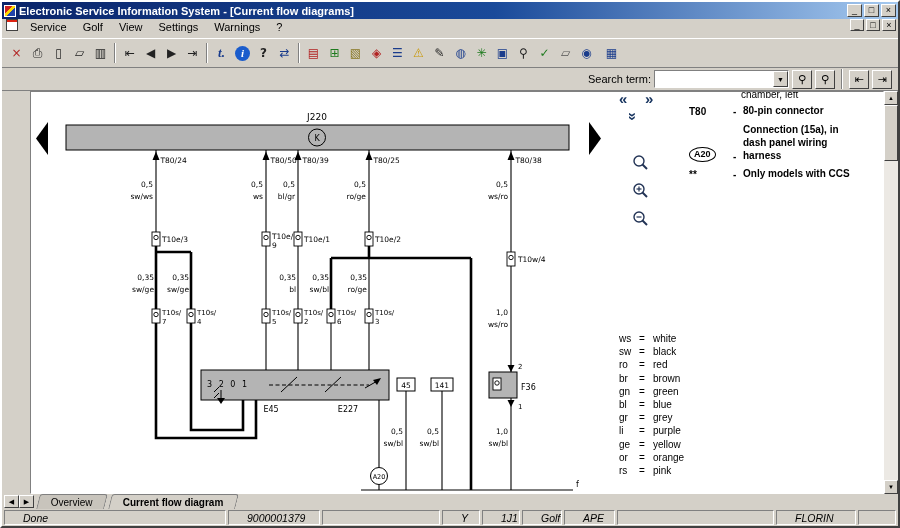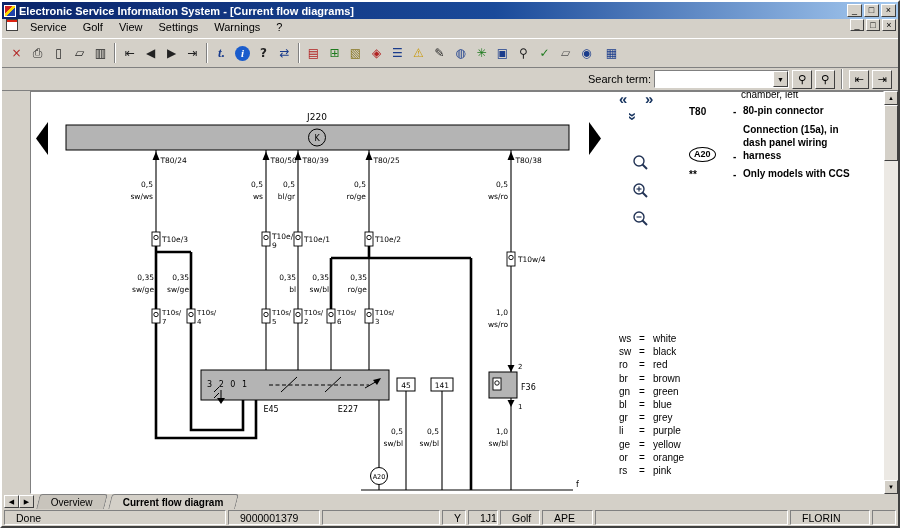--- a/index.html
+++ b/index.html
@@ -141,22 +141,22 @@
   .tab {
     display: flex; align-items: center; padding: 0 12px; margin-left: 4px;
     border: 1px solid #808080; border-bottom: none; border-radius: 3px 3px 0 0;
     background: #c8c4bc; transform: skewX(-14deg);
   }
   .tab > span { transform: skewX(14deg); white-space: nowrap; }
   .tab.active { background: #d4d0c8; font-weight: bold; }
   
   .statusbar { height: 17px; flex: 0 0 17px; display: flex; align-items: center; gap: 2px; font-size: 10.5px; padding: 1px 2px; }
   .st-cell {
-    height: 15px; display: flex; align-items: center; padding: 0 11px;
-    border: 1px solid; border-color: #808080 #ffffff #ffffff #808080; white-space: nowrap; overflow: hidden;
+    height: 15px; display: flex; align-items: center; padding: 0 18px;
+    border: 1px solid; border-color: #808080 #ffffff #ffffff #808080; white-space: nowrap; overflow: hidden; font-style: italic;
   }
   .w-status { width: 222px; } .w-doc { width: 92px; } .w-g1 { width: 118px; }
   .w-c1 { width: 22px; } .w-c2 { width: 30px; } .w-c3 { width: 40px; } .w-c4 { width: 51px; }
   .w-flex { flex: 1; } .w-user { width: 80px; } .w-end { width: 16px; }
 </style>
 </head>
 <body>
 
 <div class="app">
 

